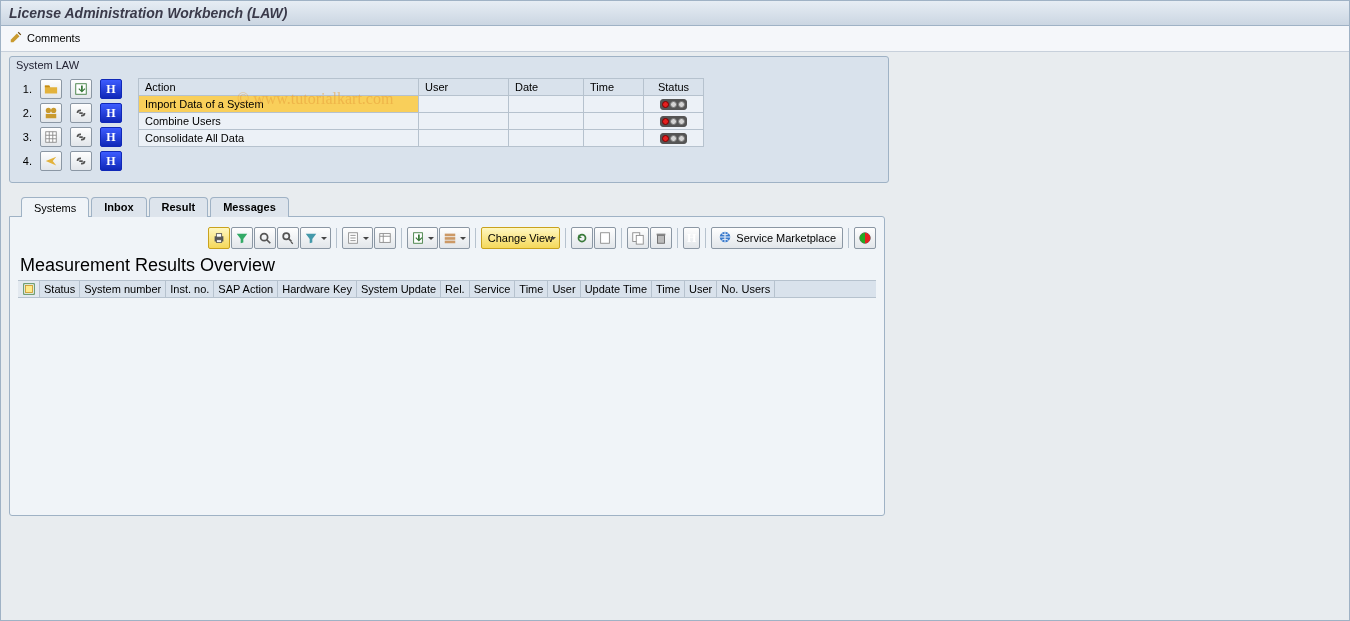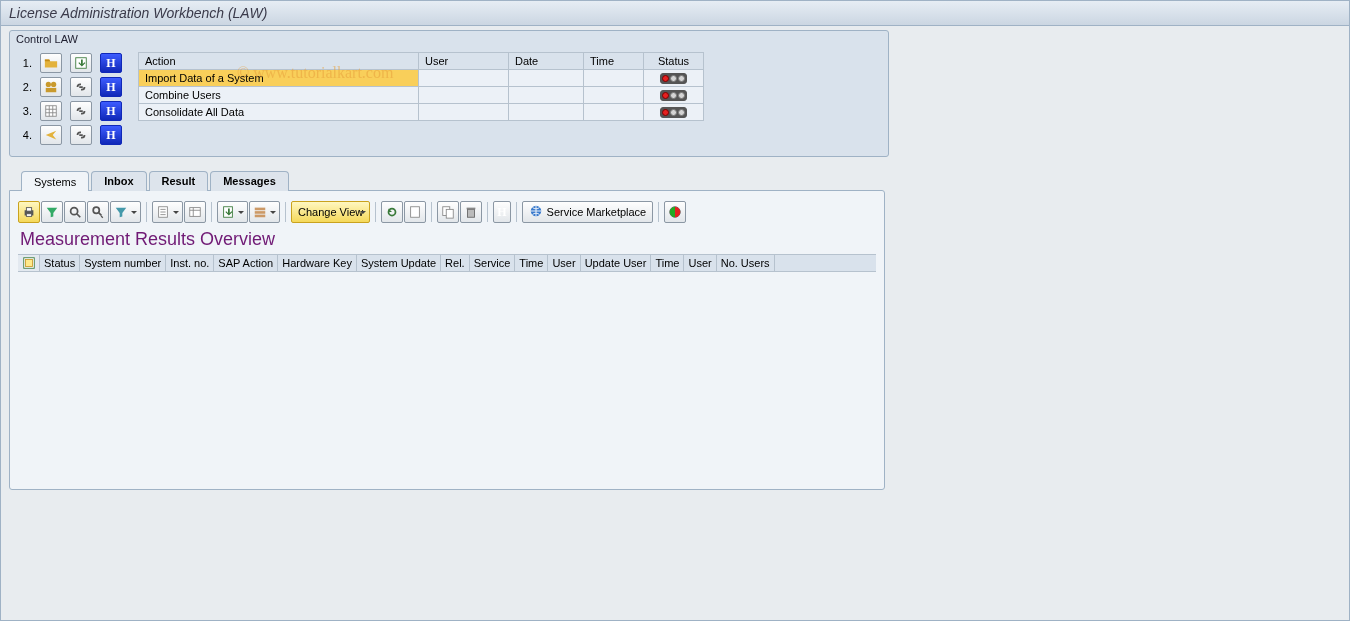--- a/index.html
+++ b/index.html
@@ -15,21 +15,21 @@
     height: 621px;
     background: #e8ecef;
     border: 1px solid #9fb2c5;
   }
   
   .title-bar {
     background: linear-gradient(to bottom, #e6edf4 0%, #cbd6e2 100%);
     border-bottom: 1px solid #9fb2c5;
     padding: 4px 8px;
     font-size: 14px;
-    font-weight: normal;
+    font-weight: bold;
     font-style: italic;
     color: #3a3a4a;
   }
   
   .app-toolbar {
     background: #f5f7fa;
     border-bottom: 1px solid #c7d0db;
     padding: 4px 8px;
     height: 26px;
   }
@@ -168,20 +168,21 @@
     z-index:1;
   }
   
   .alv-toolbar {
     display: flex;
     flex-wrap: nowrap;
     gap: 1px;
     align-items: center;
     background: #f0f4f8;
     padding: 0 0 4px 0;
+    justify-content: flex-end;
   }
   .alv-toolbar .sep {
     width: 1px; height: 20px;
     background: #b6c2ce;
     margin: 0 4px;
   }
   .tb-btn {
     height: 22px;
     border: 1px solid #8b97a4;
     background: linear-gradient(to bottom,#fefefe,#e2e6ea);
@@ -194,21 +195,21 @@
   .tb-btn svg { width: 14px; height: 14px; }
   .tb-btn.yellow { background: linear-gradient(to bottom,#fff7c0,#f5d85a); border-color:#c9a21e; }
   .tb-btn.wtext { padding: 0 6px; gap:4px; font-size:11px; }
   .tb-dd { position: relative; }
   .tb-dd::after { content:''; position:absolute; right:3px; top:9px; border:3px solid transparent; border-top-color:#444; }
   .tb-dd { padding-right:12px; }
   
   .overview-title {
     font-size: 18px;
     font-weight: normal;
-    color: #701a75;
+    color: #000000;
     padding: 2px 2px 4px 2px;
   }
   
   .results-header {
     display:flex;
     align-items: stretch;
     border-top:1px solid #b6c2ce;
     border-bottom:1px solid #b6c2ce;
     background:#d9e2ec;
   }
@@ -238,27 +239,38 @@
     pointer-events:none;
   }
   .main-rel { position: relative; }
 </style>
 </head>
 <body>
 
 <div class="container">
   <div class="title-bar">License Administration Workbench (LAW)</div>
 
+  <div class="app-toolbar">
+    <span class="comments-btn">
+      <span class="pencil-icon">
+        <svg viewBox="0 0 16 16">
+            <path fill="#c99a2e" d="M2 11l7-7 3 3-7 7H2z"></path>
+            <path fill="#6b4b12" d="M10 3l1-1 3 3-1 1z"></path>
+          </svg>
+      </span>
+      <span>Comments</span>
+    </span>
+  </div>
 
   <div class="main main-rel">
 
     <div class="watermark">© www.tutorialkart.com</div>
 
     <div class="group">
-      <div class="group-title">Control LAW</div>
+      <div class="group-title">System LAW</div>
       <div class="group-body">
 
         <div class="control-left">
 
           <span class="rownum">1.</span>
           <span class="icon-btn">
             <svg viewBox="0 0 16 16">
                 <path fill="#e3b23c" d="M1 4h5l1 2h8v7H1z"></path>
                 <path fill="#c38a14" d="M1 4h5l1 2H1z"></path>
               </svg>
@@ -505,21 +517,21 @@
         <div class="hcell">Status</div>
             <div class="hcell">System number</div>
             <div class="hcell">Inst. no.</div>
             <div class="hcell">SAP Action</div>
             <div class="hcell">Hardware Key</div>
             <div class="hcell">System Update</div>
             <div class="hcell">Rel.</div>
             <div class="hcell">Service</div>
             <div class="hcell">Time</div>
             <div class="hcell">User</div>
-            <div class="hcell">Update User</div>
+            <div class="hcell">Update Time</div>
             <div class="hcell">Time</div>
             <div class="hcell">User</div>
             <div class="hcell">No. Users</div>
           </div>
         <div class="results-body"></div>
 
       </div>
     </div>
 
   </div>

